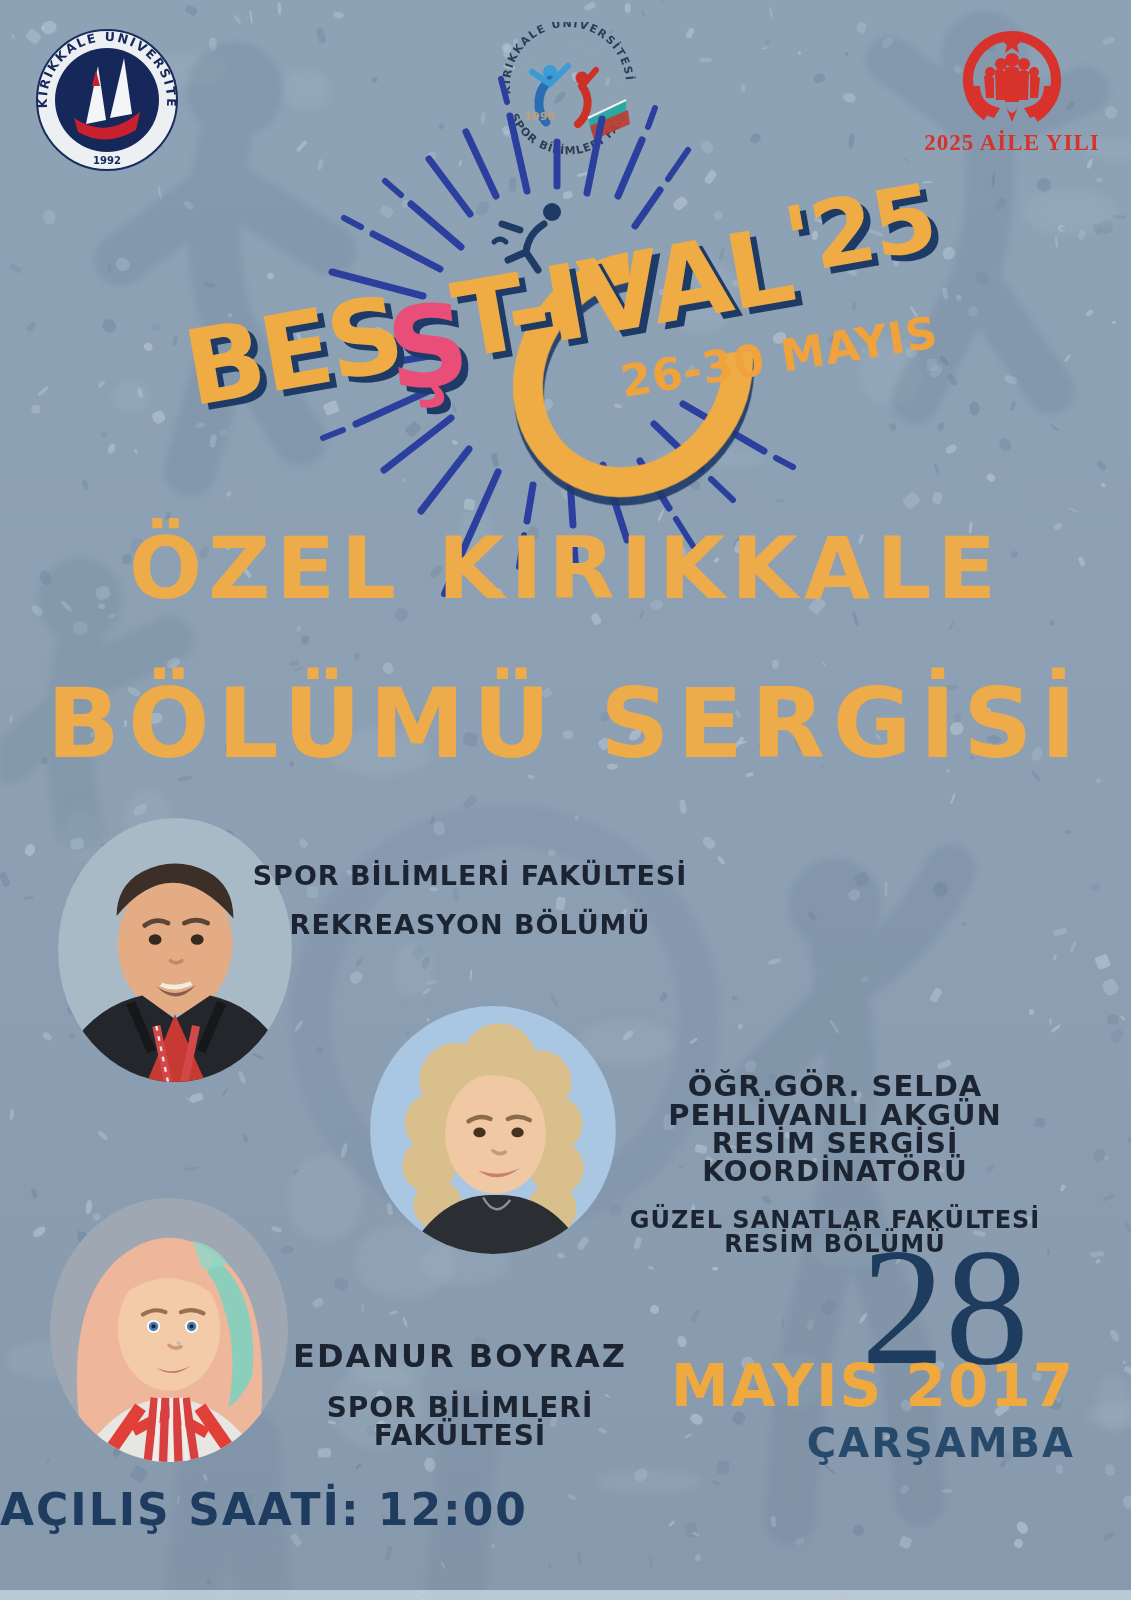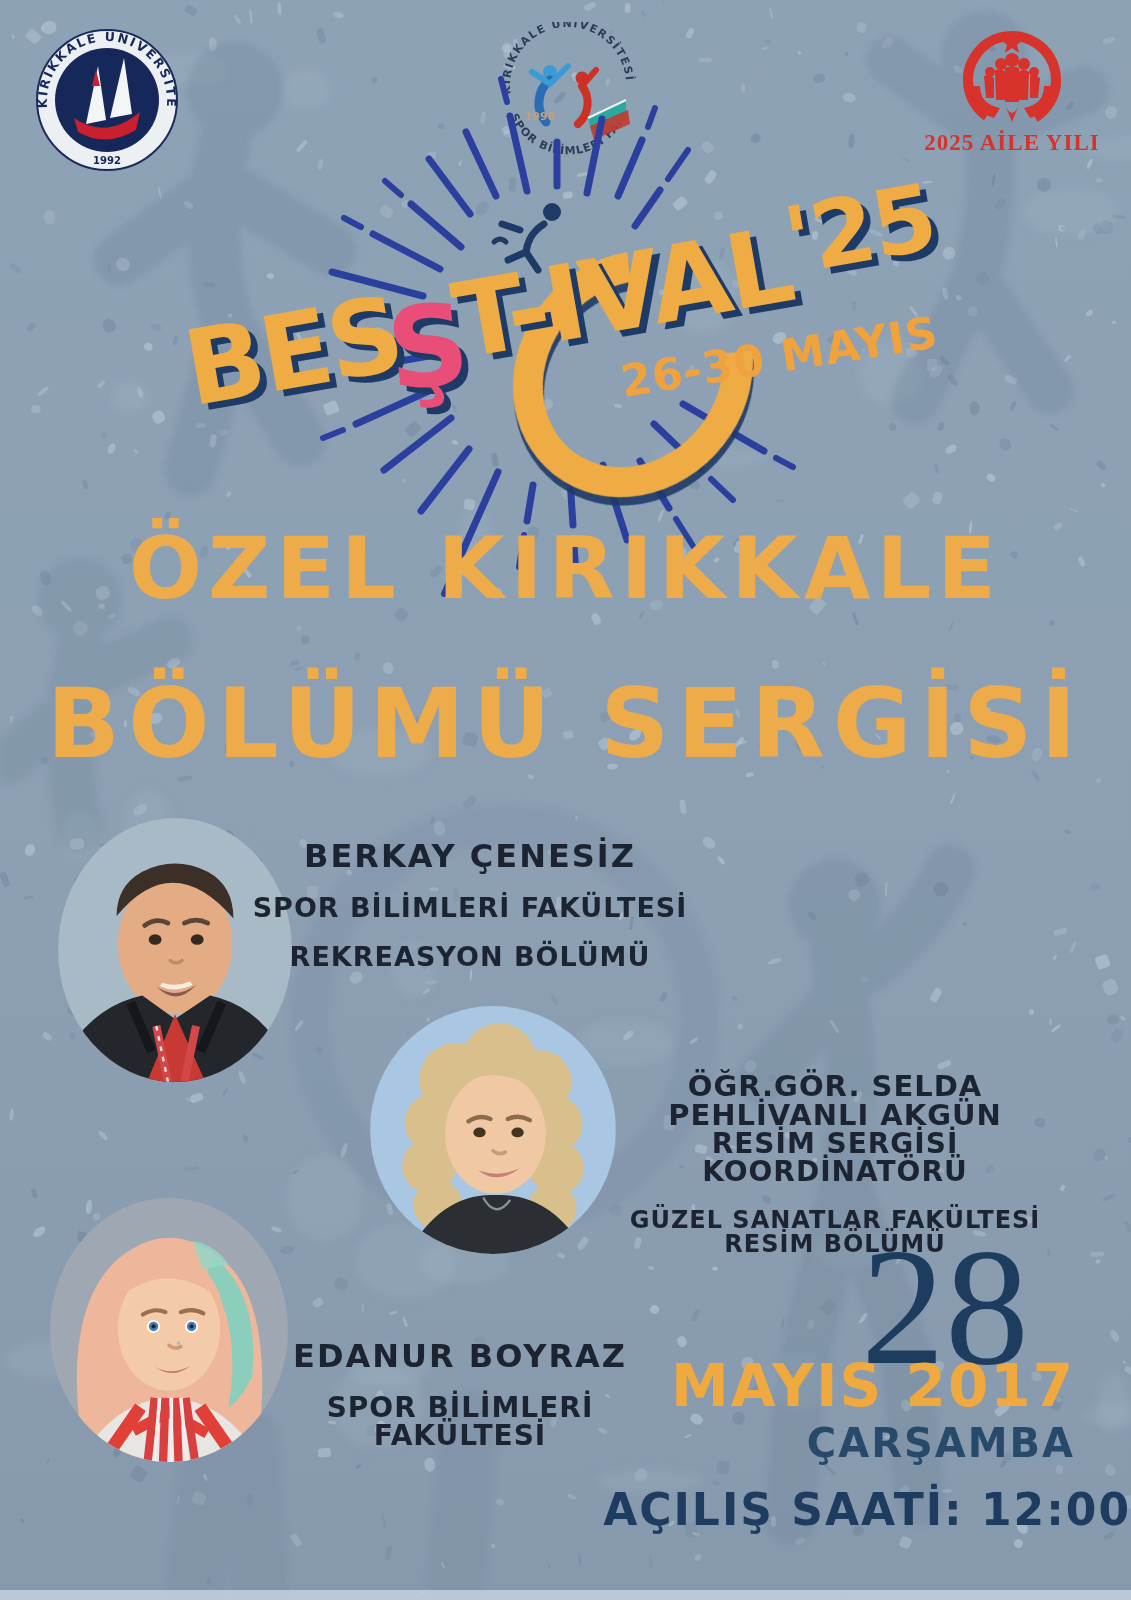--- a/index.html
+++ b/index.html
@@ -51,21 +51,21 @@
   .ptext .nm{font-size:32px;letter-spacing:2px;}
   .ptext .ln{font-size:27px;letter-spacing:1px;margin-top:22px;}
   
   .day28{right:56px;top:1222px;width:260px;text-align:center;color:#1d3c5e;
     font-family:"Liberation Serif",serif;font-size:168px;line-height:1;font-weight:400;}
   .monthyear{right:56px;top:1352px;width:420px;text-align:right;color:#efa93f;
     font-size:58px;font-weight:800;letter-spacing:2px;}
   .weekday{right:56px;top:1420px;width:420px;text-align:right;color:#274a6b;
     font-size:40px;font-weight:800;letter-spacing:2px;}
   
-  .open-time{left:0;top:1484px;width:1131px;text-align:right;color:#1e3c60;
+  .open-time{left:0;top:1484px;width:1131px;text-align:left;color:#1e3c60;
     font-size:44px;font-weight:800;letter-spacing:2px;}
   .place{left:0;top:1530px;width:1131px;text-align:center;color:#1d3a5c;
     font-family:"Liberation Serif",serif;font-size:38px;font-weight:700;}
   
   .logo-family-label{left:922px;top:130px;width:180px;text-align:center;color:#d7322b;
     font-family:"Liberation Serif",serif;font-weight:700;font-size:23px;letter-spacing:1px;}
 </style>
 </head>
 <body>
 
@@ -791,21 +791,20 @@
       <path d="M84,144 Q100,156 118,143 Q101,162 84,144 Z" fill="#8a5a4c"></path>
       <path d="M87,144 Q100,150 115,143 L113,140 Q100,145 89,141 Z" fill="#f2ece2"></path>
       <path d="M10,226 L10,196 Q34,160 72,152 L100,172 L130,152 Q168,160 190,196 L190,226 Z" fill="#23262b"></path>
       <path d="M76,226 L100,168 L126,226 Z" fill="#c63a33"></path>
       <path d="M84,178 L94,226 M118,178 L108,226" stroke="#d24848" stroke-width="7"></path>
       <path d="M84,178 L94,226" stroke="#f0e8e0" stroke-width="2" stroke-dasharray="4 5"></path>
       <path d="M62,158 L80,200 M140,158 L122,200" stroke="#15171a" stroke-width="8"></path>
     </svg>
   </div>
   <div class="abs ptext" style="left:250px;top:840px;width:440px;">
-    <div class="nm">BERKAY ÇENESİZ</div>
     <div class="ln">SPOR BİLİMLERİ FAKÜLTESİ</div>
     <div class="ln">REKREASYON BÖLÜMÜ</div>
   </div>
 
   <div class="abs photo" style="left:370px;top:1006px;width:246px;height:248px;">
     <svg width="246" height="248" viewBox="0 0 200 202">
       <rect width="200" height="202" fill="#a9c7e2"></rect>
       <g fill="#d9bf8c">
         <circle cx="70" cy="60" r="30"></circle>
           <circle cx="105" cy="44" r="30"></circle>

